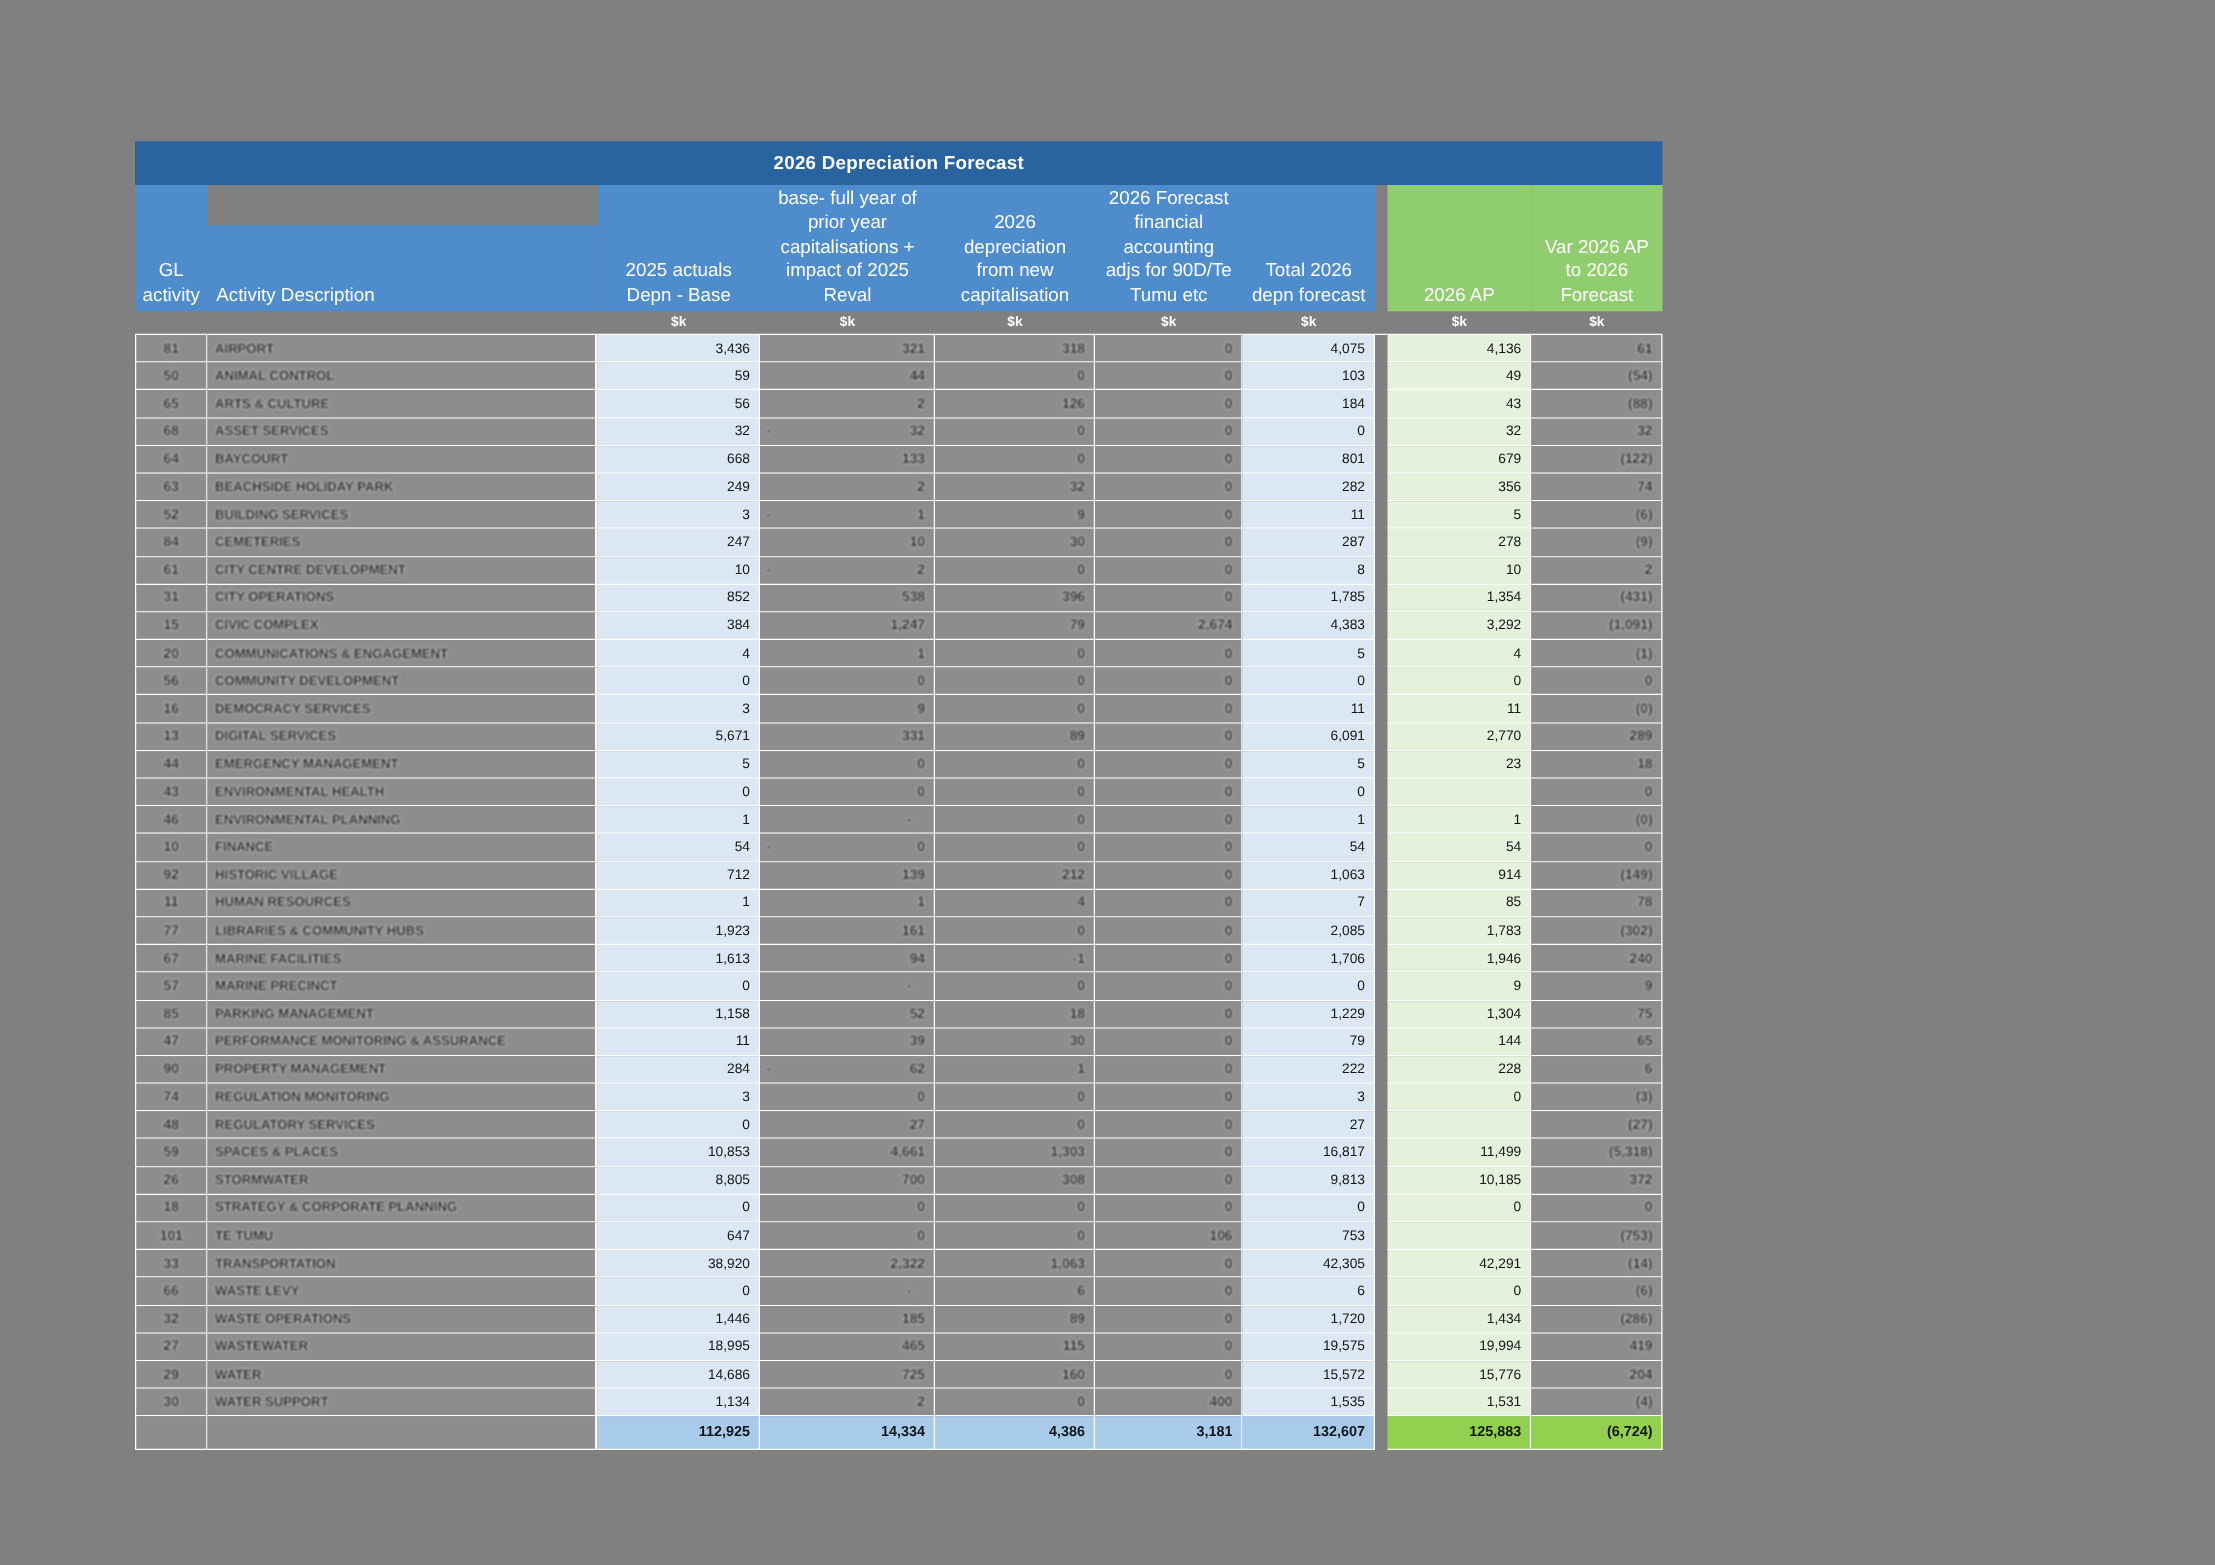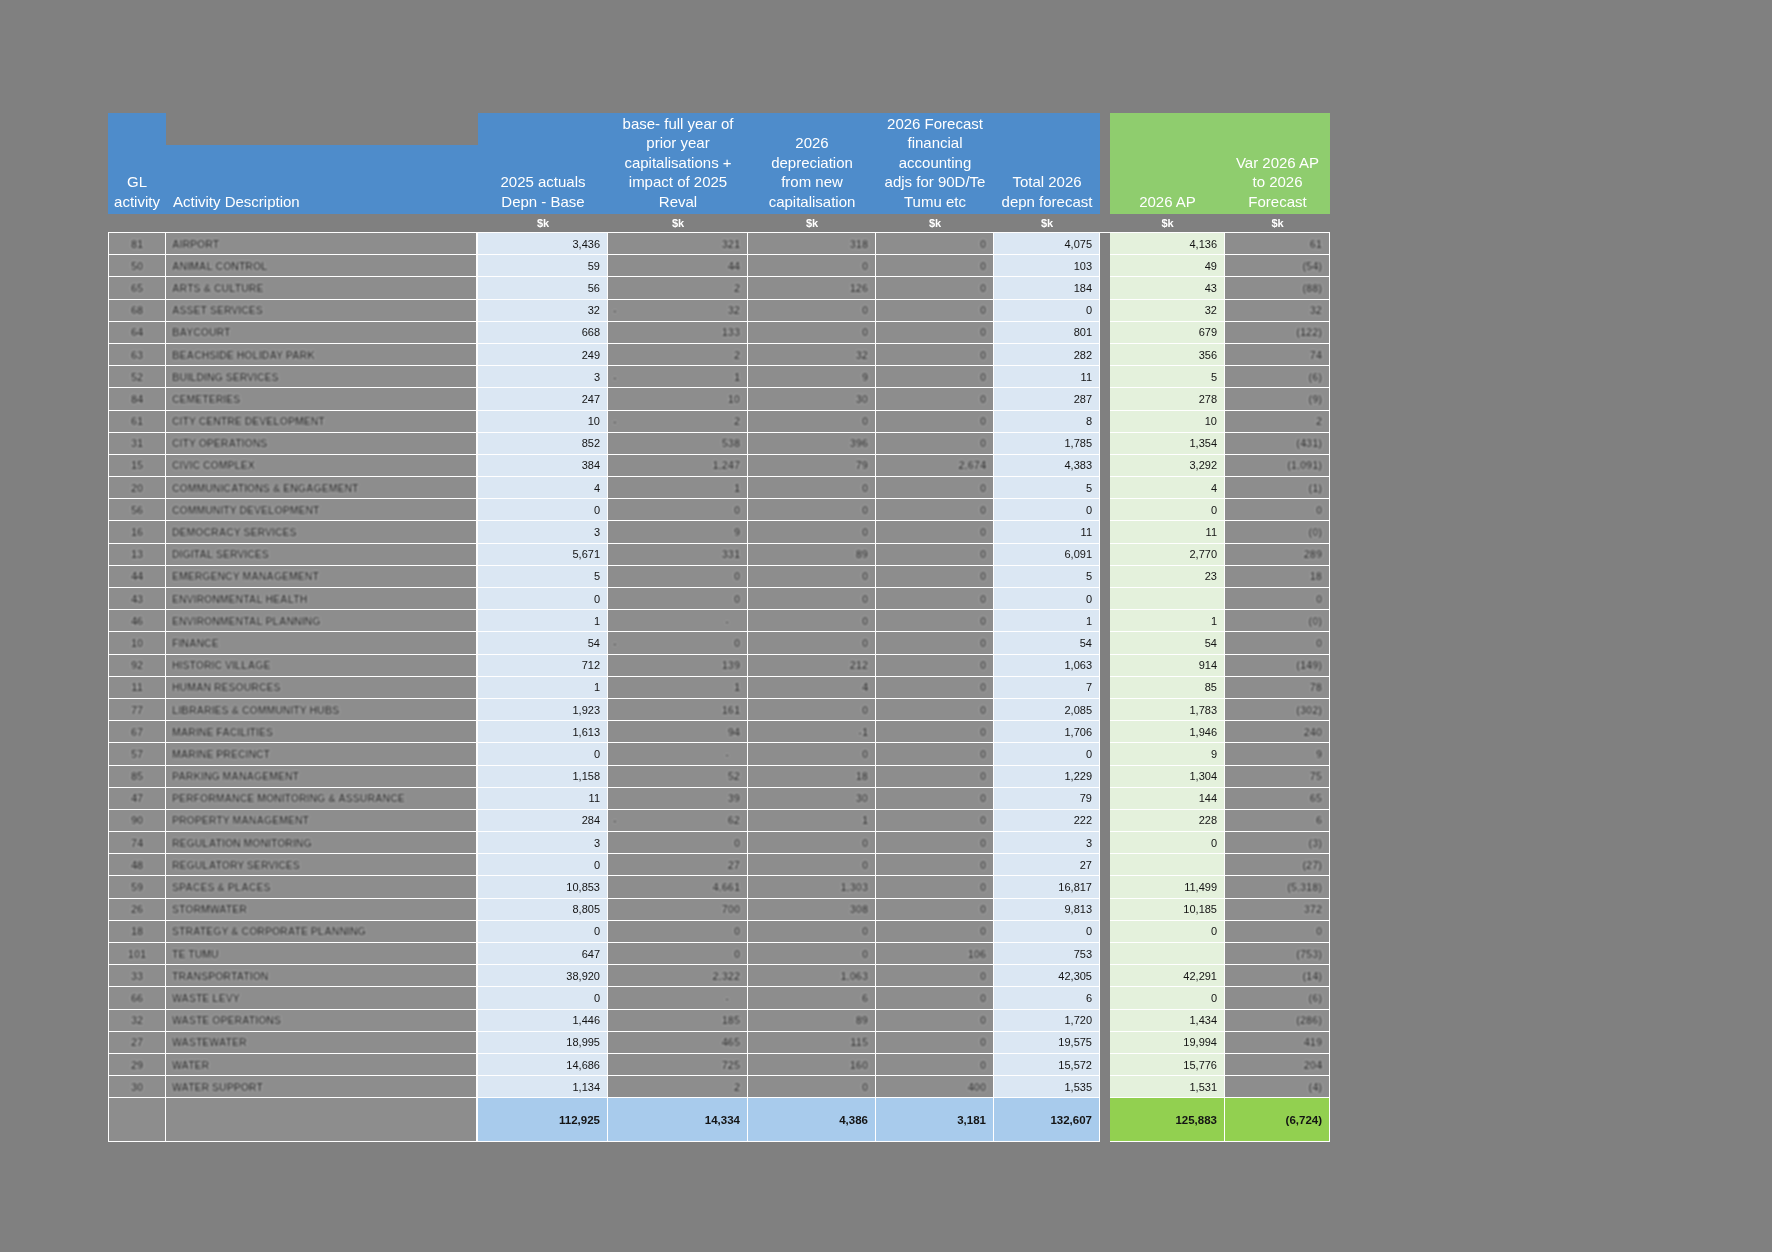--- a/index.html
+++ b/index.html
@@ -18,21 +18,21 @@
   .table-wrap{position:absolute; left:108px; top:113px; width:1222px;}
   .title-bar{
     height:35px; background:var(--title-blue); color:#fff;
     display:flex; align-items:center; justify-content:center;
     font-size:15px; font-weight:bold; letter-spacing:.2px;
   }
   .grid{display:grid; grid-template-columns:58px 312px 130px 140px 128px 118px 106px 10px 115px 105px;}
   .header-row{height:101px;}
   .subhead-row{height:19px;}
   .data-row{height:22.2px;}
-  .totals-row{height:44px;}
+  .totals-row{height:27px;}
 
   .cell{
     display:flex; align-items:center; overflow:hidden;
     font-size:11px; color:var(--ink);
     border-right:1px solid #fff; border-bottom:1px solid #fff;
   }
   .row-start{border-left:1px solid #fff;}
   .c-num{justify-content:flex-end; padding:0 7px 0 4px; white-space:nowrap;}
   .c-gl{justify-content:center; padding:0 2px;}
   .c-desc{justify-content:flex-start; padding-left:6px; border-right:2px solid #fff; font-size:10.5px; white-space:nowrap;}
@@ -61,20 +61,21 @@
     border:none; border-bottom:1px solid #fff; font-size:11px;
   }
   .totals-row .cell{font-weight:bold; font-size:11.5px;}
   .tot-blue{background:var(--totals-blue);}
   .tot-green{background:var(--totals-green);}
 </style>
 </head>
 <body>
 
 <div class="table-wrap">
+  <div class="title-bar">2026 Depreciation Forecast</div>
   <div class="grid header-row" id="header-row">
       <div class="cell h blue-h">
         <span>GL activity</span>
       </div>
       <div class="cell h blue-h left">
         <span>Activity Description</span>
       </div>
       <div class="cell h blue-h">
         <span>2025 actuals Depn - Base</span>
       </div>

